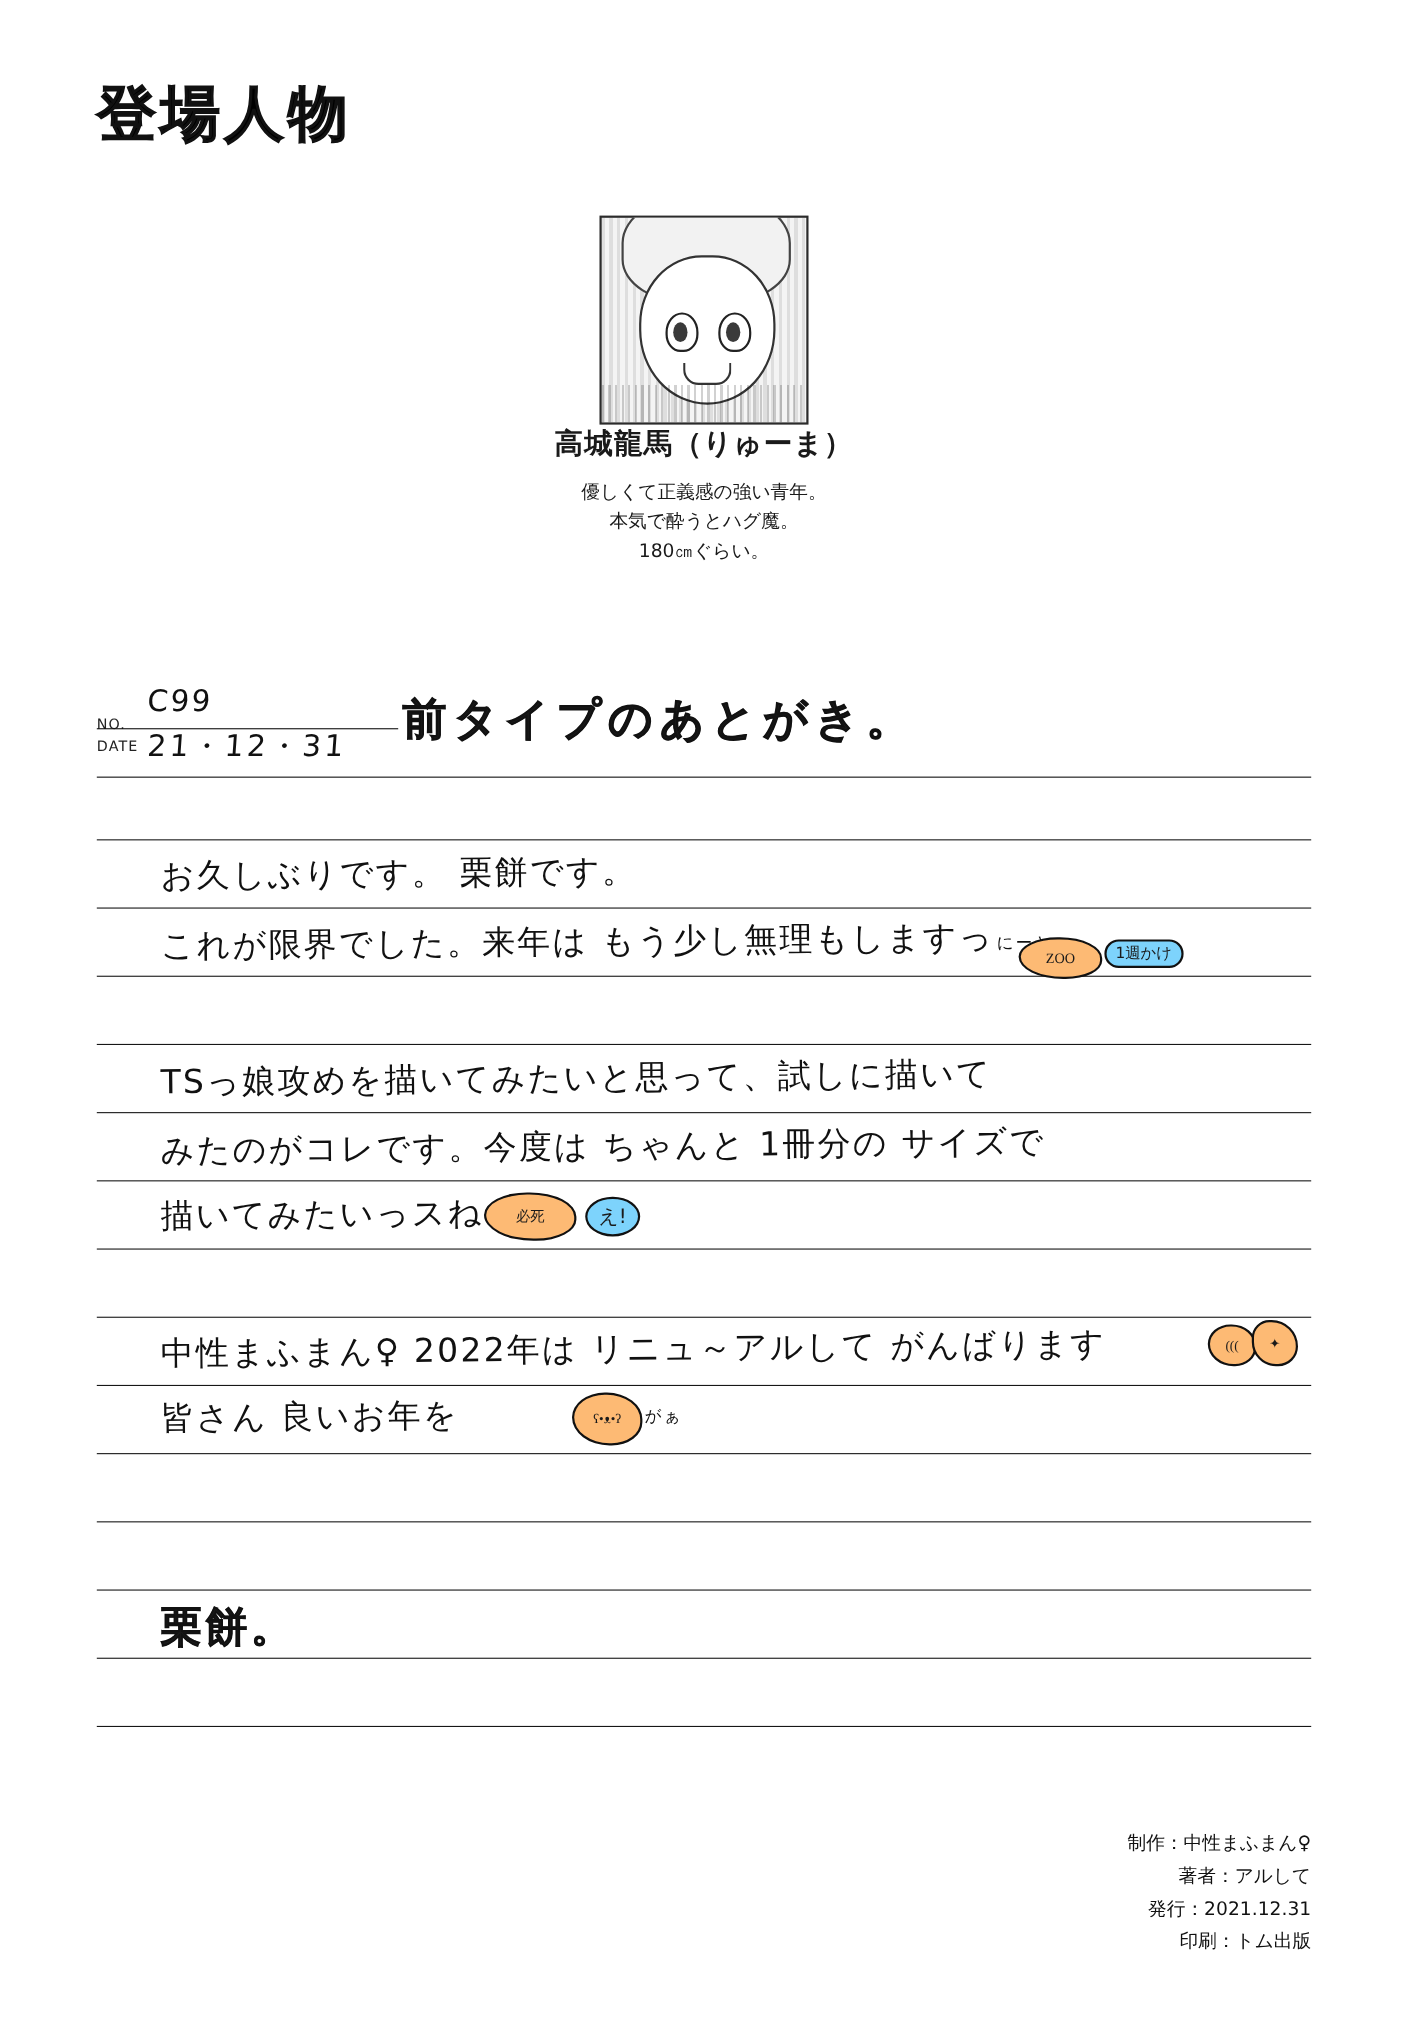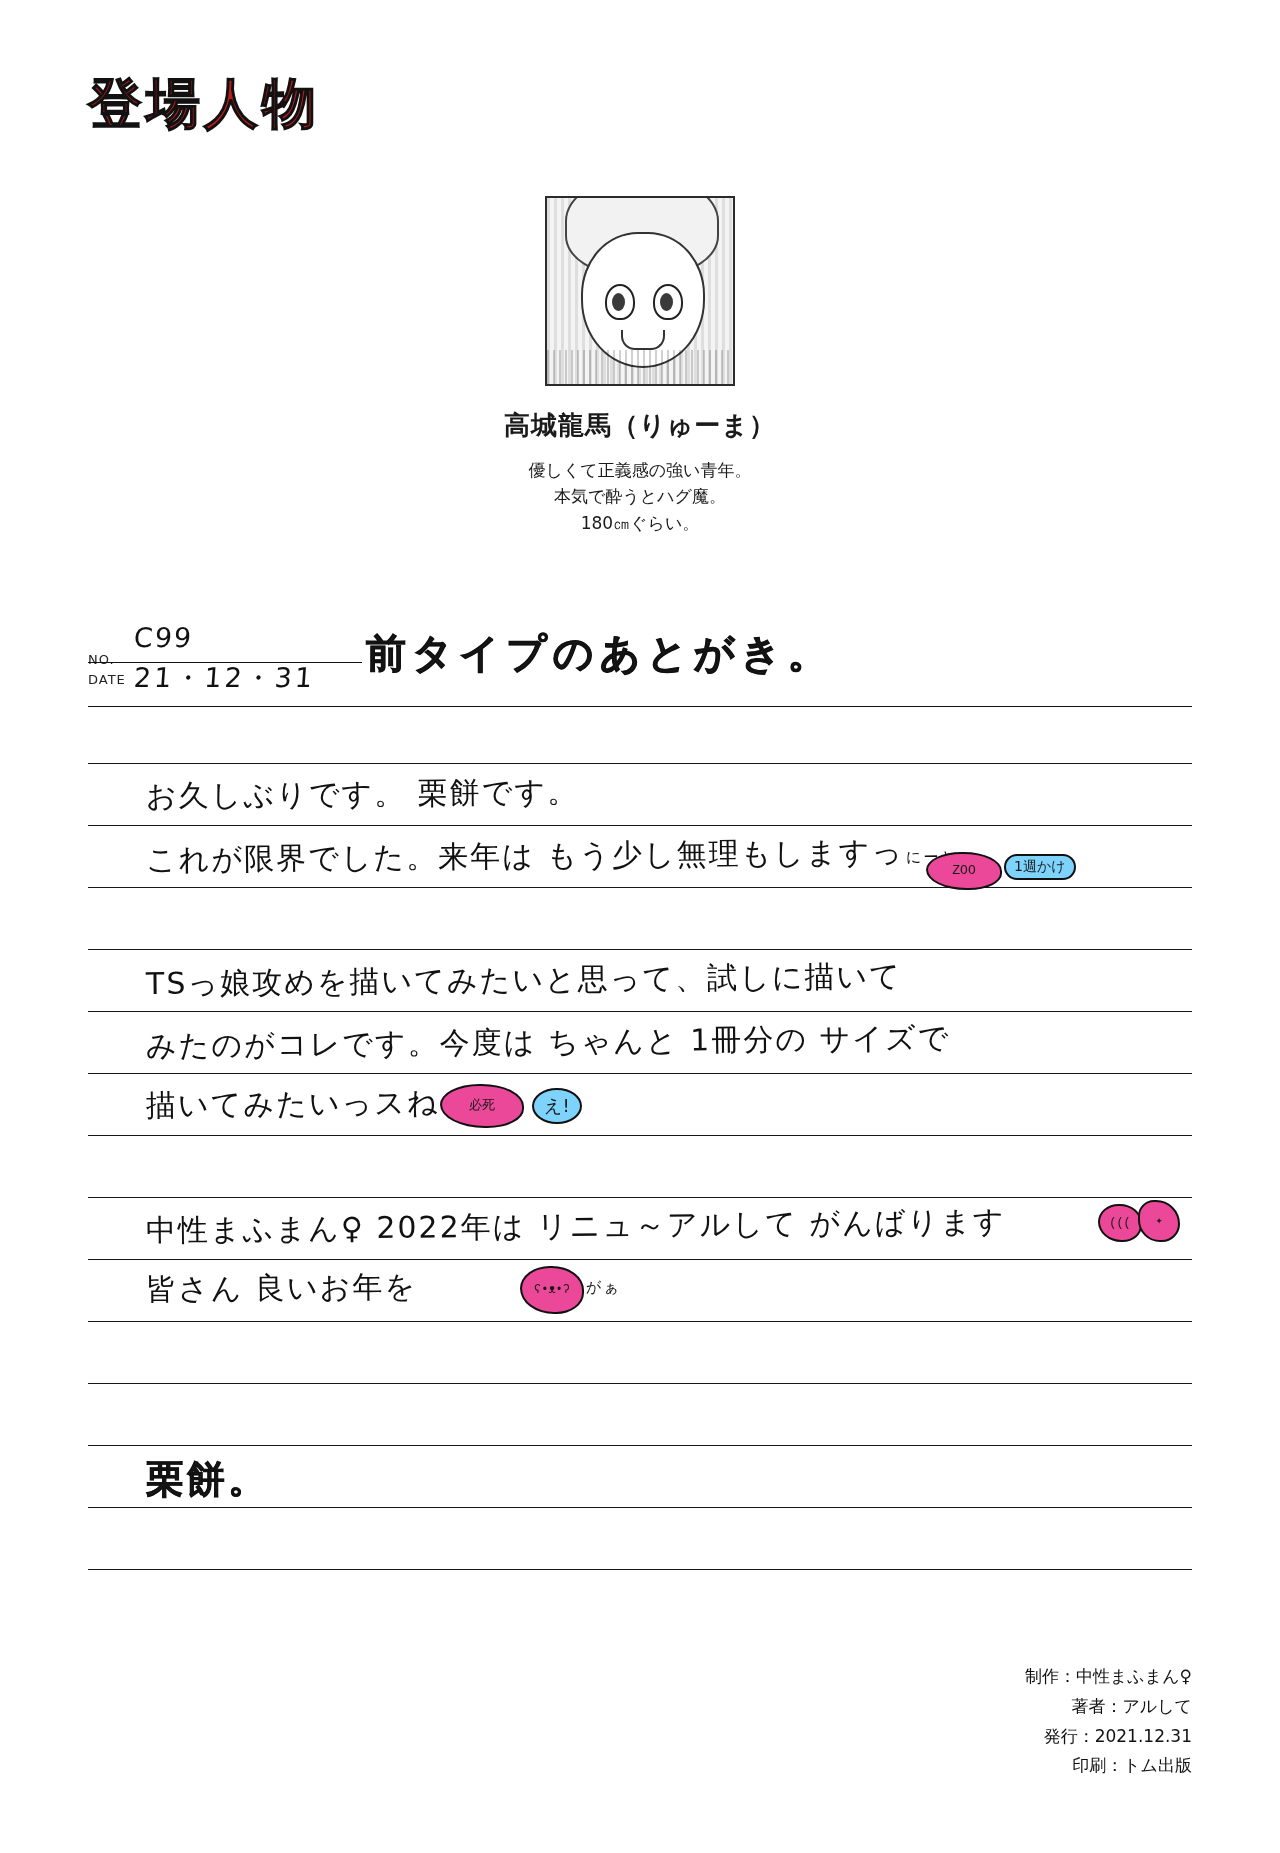--- a/index.html
+++ b/index.html
@@ -19,21 +19,21 @@
   
   .page-title {
     position: absolute;
     left: 88px;
     top: 68px;
     font-size: 54px;
     font-weight: bold;
     letter-spacing: 4px;
     font-family: "DejaVu Sans", sans-serif;
     -webkit-text-stroke: 1.2px #111;
-    color: #b91c1c;
+    color: #000000;
   }
 
   
   .char-row {
     position: absolute;
     left: 0;
     top: 196px;
     width: 1280px;
     display: flex;
     justify-content: space-around;
@@ -100,21 +100,20 @@
     border-top: none;
     border-radius: 0 0 14px 14px;
     background: #fff;
   }
   .p-stripes {
     position: absolute;
     background: repeating-linear-gradient(180deg, #111 0 9px, #fff 9px 18px);
   }
 
   .char-name {
-    margin-top: 22px;
     font-size: 26px;
     font-weight: bold;
     font-family: "DejaVu Sans", sans-serif;
     letter-spacing: 1px;
     white-space: nowrap;
   }
   .char-desc {
     margin-top: 14px;
     font-size: 17px;
     line-height: 1.55;
@@ -209,23 +208,23 @@
     font-size: 14px;
     font-family: "DejaVu Sans", sans-serif;
     padding: 2px 8px;
     background: #7dd3fc;
     white-space: nowrap;
   }
   .blob {
     position: absolute;
     border: 2px solid #111;
     border-radius: 48% 52% 45% 55%;
-    background: #ec4899;
+    background: #fdba74;
     font-size: 13px;
-    font-family: Liberation Mono, monospace;
+    font-family: Liberation Serif, serif;
     display: flex;
     align-items: center;
     justify-content: center;
     text-align: center;
     line-height: 1.05;
   }
 
   
   .colophon {
     position: absolute;

